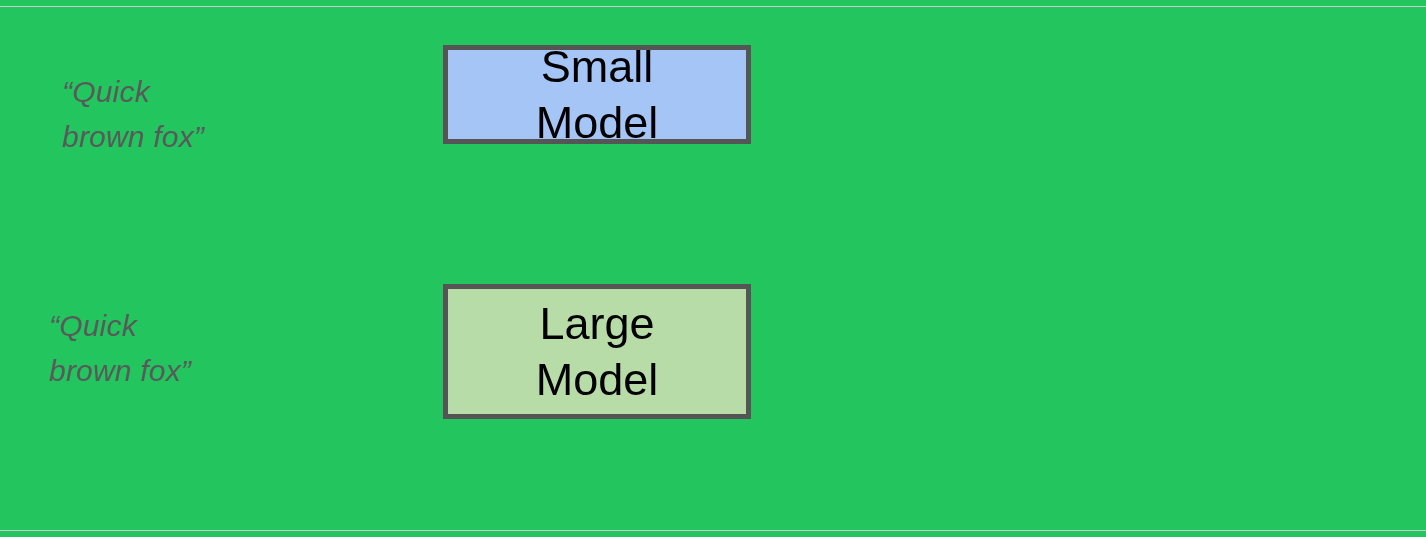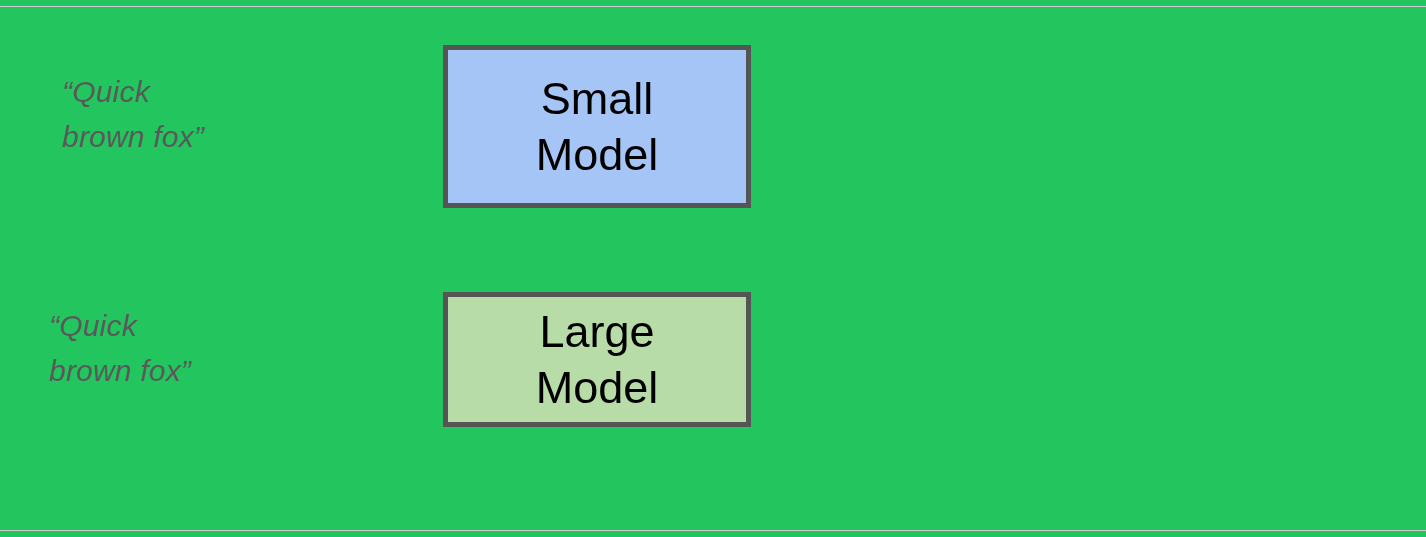--- a/index.html
+++ b/index.html
@@ -59,25 +59,25 @@
     width: 308px;
     box-sizing: border-box;
     border: 5px solid #555555;
     display: flex;
     align-items: center;
     justify-content: center;
     text-align: center;
   }
   .model-box-small {
     top: 0;
-    height: 163px;
+    height: 99px;
     background: #a6c5f7;
   }
   .model-box-large {
-    top: 12px;
+    top: 4px;
     height: 135px;
     background: #b8dca8;
   }
   .model-label {
     font-size: 45px;
     line-height: 56px;
     color: #000000;
     white-space: pre-line;
     font-weight: 400;
   }

